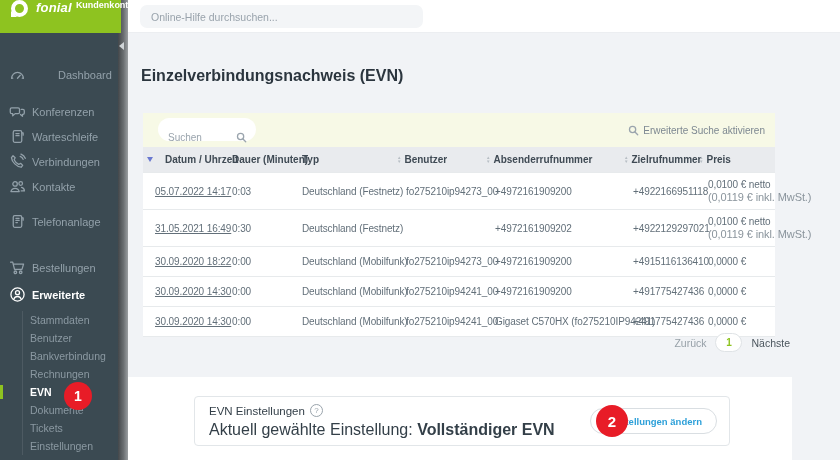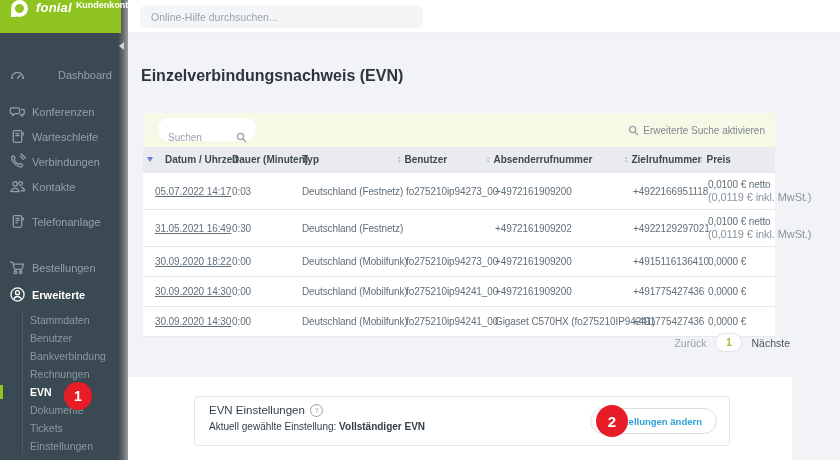--- a/index.html
+++ b/index.html
@@ -76,24 +76,24 @@
   .pg-prev{color:#97a0a8;cursor:pointer;}
   .pg-page{width:27px;height:19px;background:#fff;border:1px solid #dfe3e6;border-radius:10px;
            color:#8ec320;font-weight:bold;font-size:10px;display:flex;align-items:center;
            justify-content:center;box-sizing:border-box;cursor:pointer;}
   .pg-next{color:#4b555d;cursor:pointer;}
   
   .bottom-band{position:absolute;left:0;top:377px;width:664px;height:83px;background:#fff;}
   .settings-card{position:absolute;left:66px;top:19px;width:536px;height:50px;background:#fff;
                  border:1px solid #e2e6e9;border-radius:4px;box-sizing:border-box;}
   .card-text{position:absolute;left:14px;top:7px;}
-  .card-title-row{display:flex;gap:5px;font-size:11.5px;color:#333f48;}
+  .card-title-row{display:flex;align-items:center;gap:5px;font-size:11.5px;color:#333f48;}
   .help-icon{width:11px;height:11px;border:1px solid #9aa4ac;border-radius:50%;color:#9aa4ac;
              font-size:8px;line-height:11px;text-align:center;flex:none;cursor:pointer;}
-  .card-sub{font-size:10px;color:#333f48;margin-top:4px;}
+  .card-sub{font-size:16px;color:#333f48;margin-top:4px;}
   .card-sub b{font-weight:bold;}
   .change-btn{position:absolute;right:12px;top:11px;height:26px;border-radius:13px;border:1px solid #d9dee2;
               background:#fff;color:#2da0d9;font-weight:bold;font-size:9.5px;padding:0 14px;
               font-family:inherit;cursor:pointer;}
   
   .badge{position:absolute;border-radius:50%;background:#e81c27;color:#fff;font-weight:bold;
          display:flex;align-items:center;justify-content:center;z-index:20;}
   .badge1{left:64px;top:382px;width:28px;height:28px;font-size:14px;}
   .badge2{left:596px;top:405px;width:32px;height:32px;font-size:15px;}
 </style>

